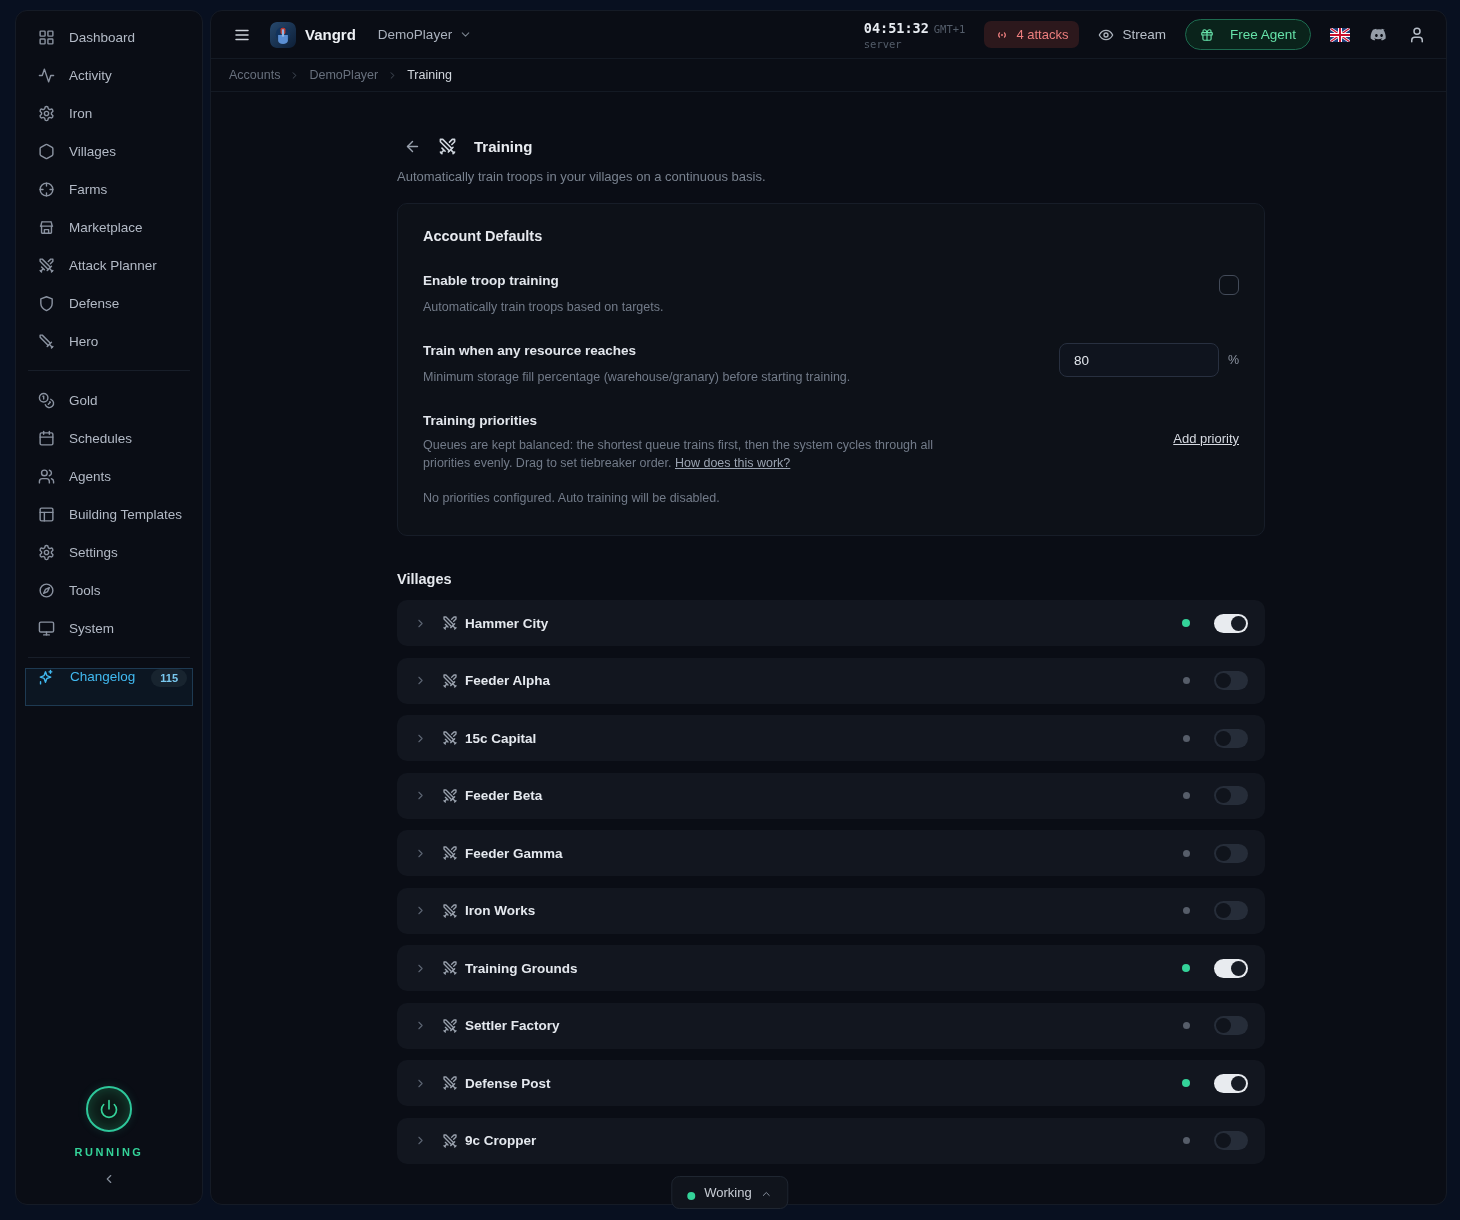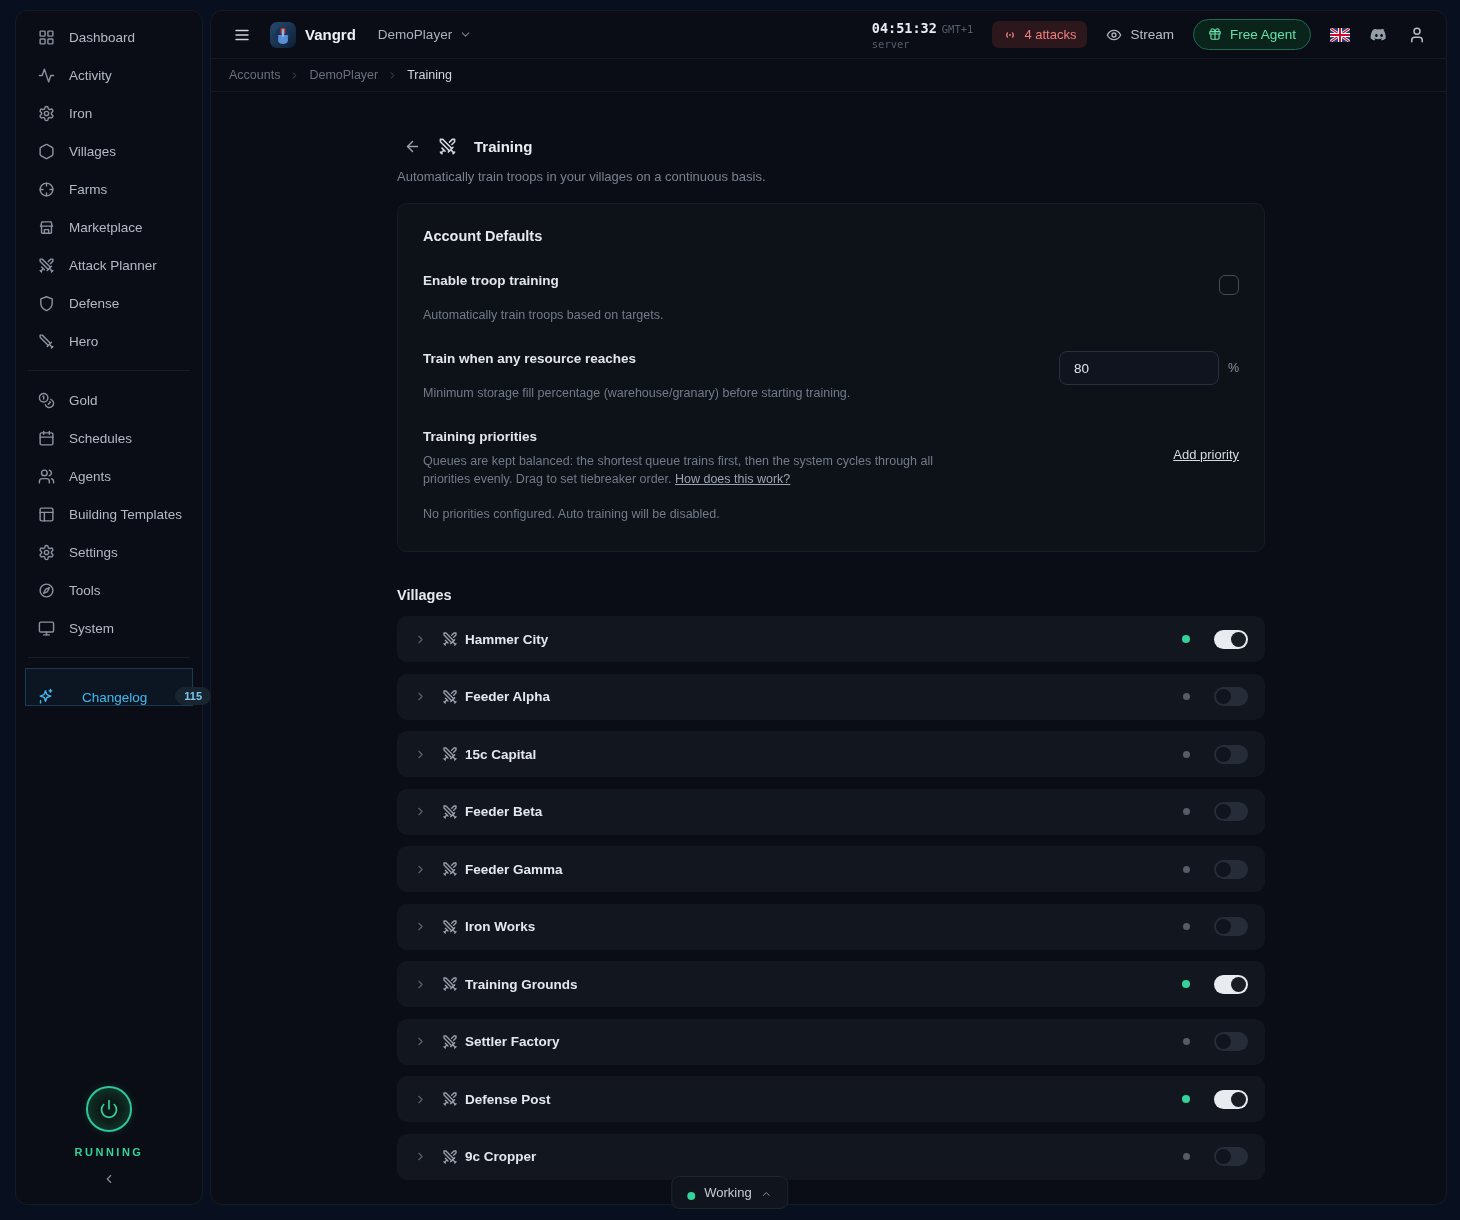--- a/index.html
+++ b/index.html
@@ -19,21 +19,21 @@
   }
   .nav-item {
     display:flex; align-items:center; gap:14px; height:38px; padding:0 13px;
     color:#b3bac6; font-size:13.5px; border-radius:8px; cursor:pointer; white-space:nowrap;
   }
   .nav-item .icon { color:#8a92a0; }
   .icon { display:inline-flex; align-items:center; justify-content:center; flex:none; }
   .icon svg { width:17px; height:17px; display:block; }
   .divider { height:1px; background:#181e29; margin:10px 3px; flex:none; }
   .changelog-item {
-    display:flex; align-items:flex-end; gap:28px; height:38px; padding:0 11px;
+    display:flex; align-items:flex-start; gap:16px; height:38px; padding:0 11px;
     border:1px solid #1e3а52; border:1px solid #1e3a52; background:#0c1622; border-radius:0;
     color:#41b9f0; font-size:13.5px; cursor:pointer;
   }
   .changelog-item .icon { color:#41b9f0; }
   .changelog-badge {
     margin-left:auto; background:#18242f; color:#79c8ef; font-size:11px; font-weight:bold;
     padding:3px 9px; border-radius:999px;
   }
   .sidebar-footer { margin-top:auto; display:flex; flex-direction:column; align-items:center; }
   .power-btn {
@@ -66,21 +66,21 @@
   .time-zone { font-family:"DejaVu Sans Mono", monospace; font-size:10.5px; color:#545d6a; font-weight:normal; margin-left:5px; }
   .time-sub { font-family:"DejaVu Sans Mono", monospace; font-size:10.5px; color:#545d6a; }
   .attacks-badge {
     display:flex; align-items:center; gap:7px; background:#2c181c; color:#ee7f7f;
     font-size:13px; padding:6px 11px; border-radius:7px; cursor:pointer;
   }
   .attacks-badge .icon svg { width:14px; height:14px; }
   .stream-btn { display:flex; align-items:center; gap:8px; color:#b8bfc9; font-size:13.5px; cursor:pointer; }
   .stream-btn .icon { color:#aab1bb; } .stream-btn .icon svg { width:16px; height:16px; }
   .free-agent-btn {
-    display:flex; align-items:flex-start; gap:8px; border:1px solid #1e6b50; background:#0a231b;
+    display:flex; align-items:flex-end; gap:16px; border:1px solid #1e6b50; background:#0a231b;
     color:#66e2a9; font-size:13.5px; padding:7px 14px; border-radius:999px; cursor:pointer;
   }
   .free-agent-btn .icon svg { width:14px; height:14px; }
   .flag-btn { cursor:pointer; display:flex; } .flag-btn svg { width:20px; height:14px; border-radius:2px; }
   .discord-btn { color:#959da8; cursor:pointer; display:flex; } .discord-btn svg { width:20px; height:20px; }
   .avatar-btn { color:#b6bdc7; cursor:pointer; display:flex; } .avatar-btn svg { width:18px; height:18px; }
 
   .breadcrumb { height:33px; flex:none; border-bottom:1px solid #141a24; display:flex; align-items:center; gap:9px; padding:0 18px; font-size:12.5px; }
   .crumb { color:#68707d; cursor:pointer; }
   .crumb.active { color:#d2d7de; cursor:default; }
@@ -92,21 +92,21 @@
   .page-header { display:flex; align-items:center; gap:17px; padding-left:7px; }
   .back-btn { color:#9aa2ae; cursor:pointer; display:flex; } .back-btn svg { width:17px; height:17px; }
   .page-title-icon { color:#cfd5dd; } .page-title-icon svg { width:19px; height:19px; }
   .page-title { font-size:15px; font-weight:bold; color:#e9ecf1; }
   .page-subtitle { margin-top:13px; font-size:13px; color:#79828f; }
 
   .card { margin-top:19px; background:#0d1118; border:1px solid #171d28; border-radius:10px; padding:24px 25px 30px 25px; }
   .card-heading { font-size:14.5px; font-weight:bold; color:#e6e9ee; }
   .setting-row { display:flex; align-items:flex-start; justify-content:space-between; margin-top:29px; }
   .setting-label { font-size:13.5px; font-weight:bold; color:#e2e6ec; }
-  .setting-desc { margin-top:20px; font-size:12.5px; color:#727b89; }
+  .setting-desc { margin-top:12px; font-size:12.5px; color:#727b89; }
   .setting-control { flex:none; display:flex; align-items:center; gap:9px; }
 
   .checkbox { width:20px; height:20px; border:1px solid #434b59; border-radius:6px; background:transparent; cursor:pointer; margin-top:2px; }
 
   .select {
     display:flex; align-items:center; gap:12px; background:#131926; border:1px solid #2b3344;
     border-radius:7px; height:31px; padding:0 11px 0 14px; font-size:13.5px; color:#e2e6ec; cursor:pointer;
   }
   .select .icon { color:#aab1bc; } .select .icon svg { width:12px; height:12px; }
 

